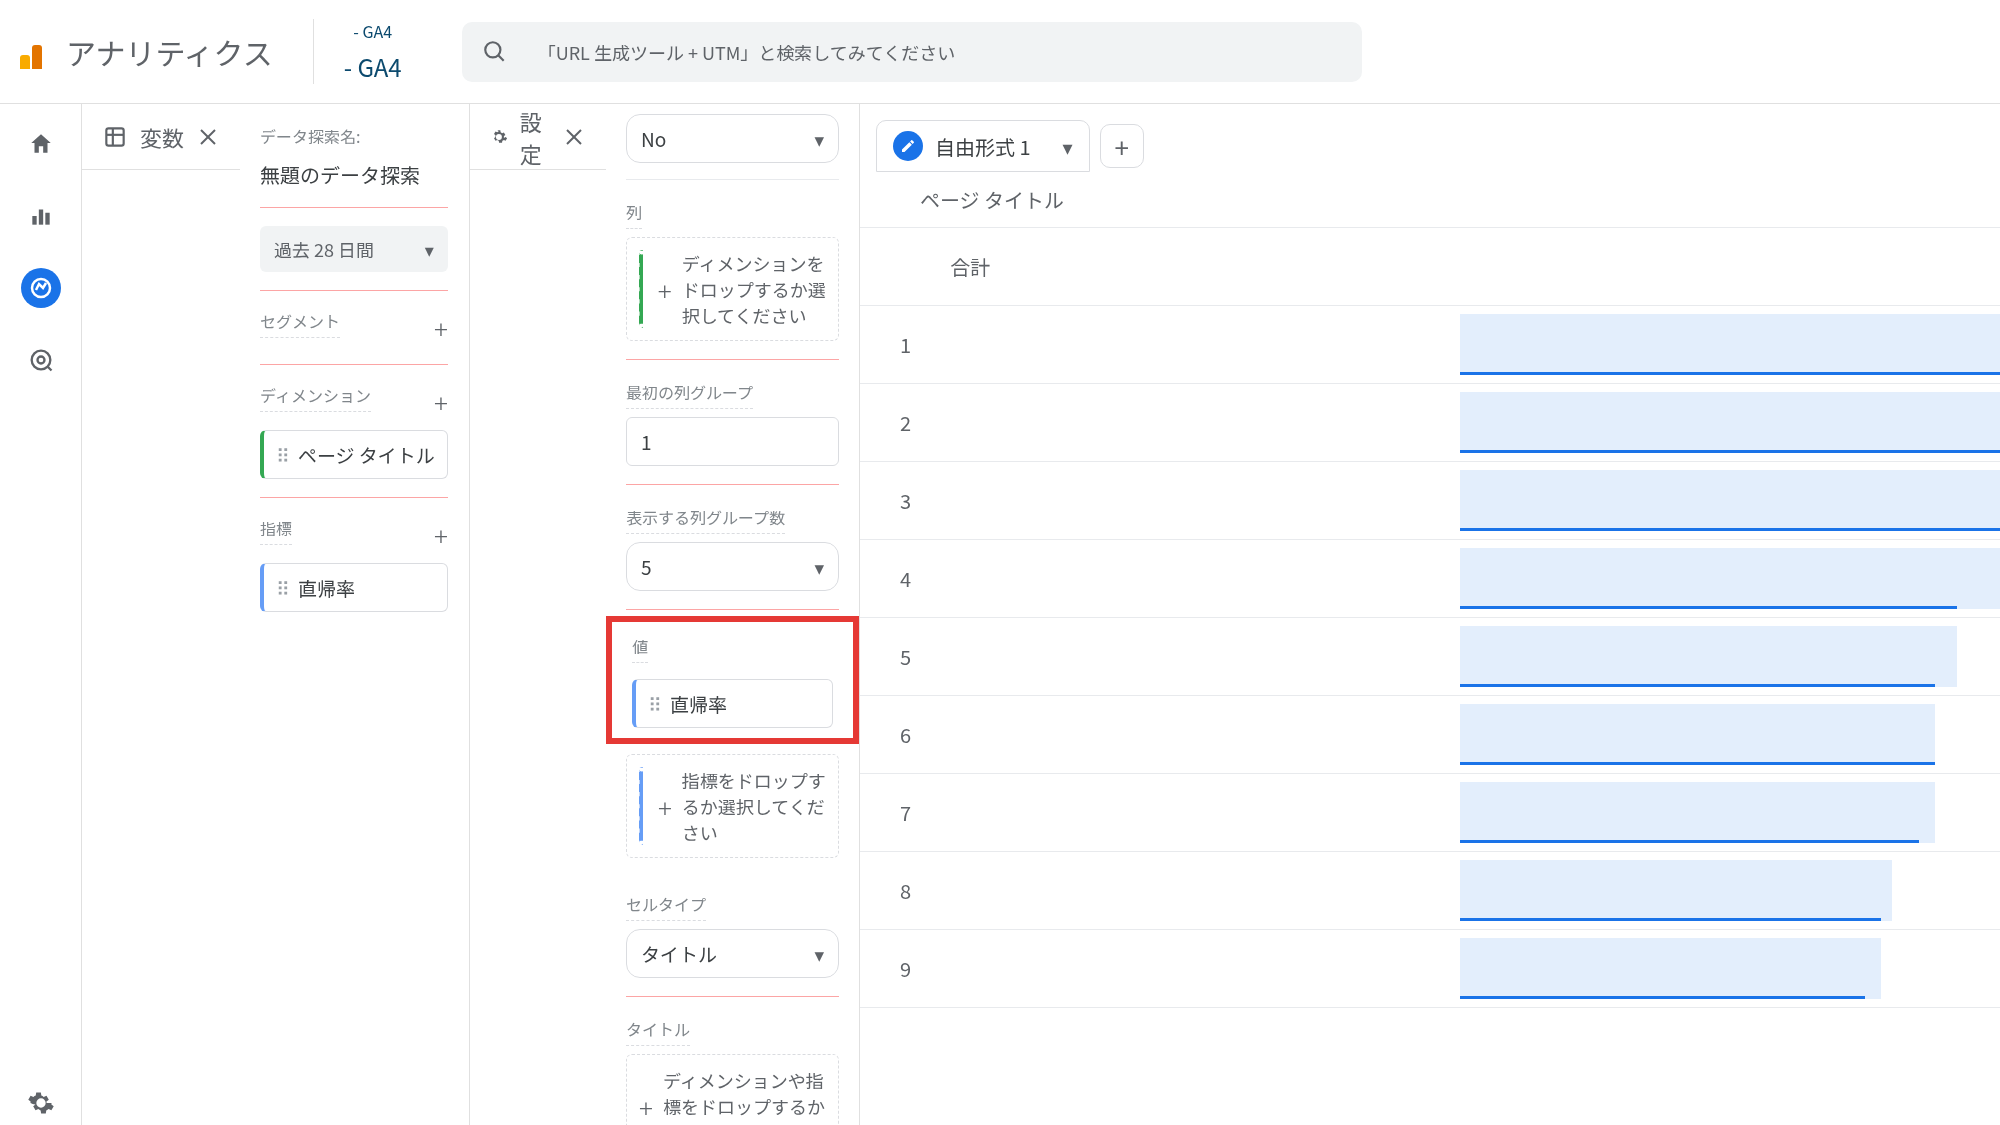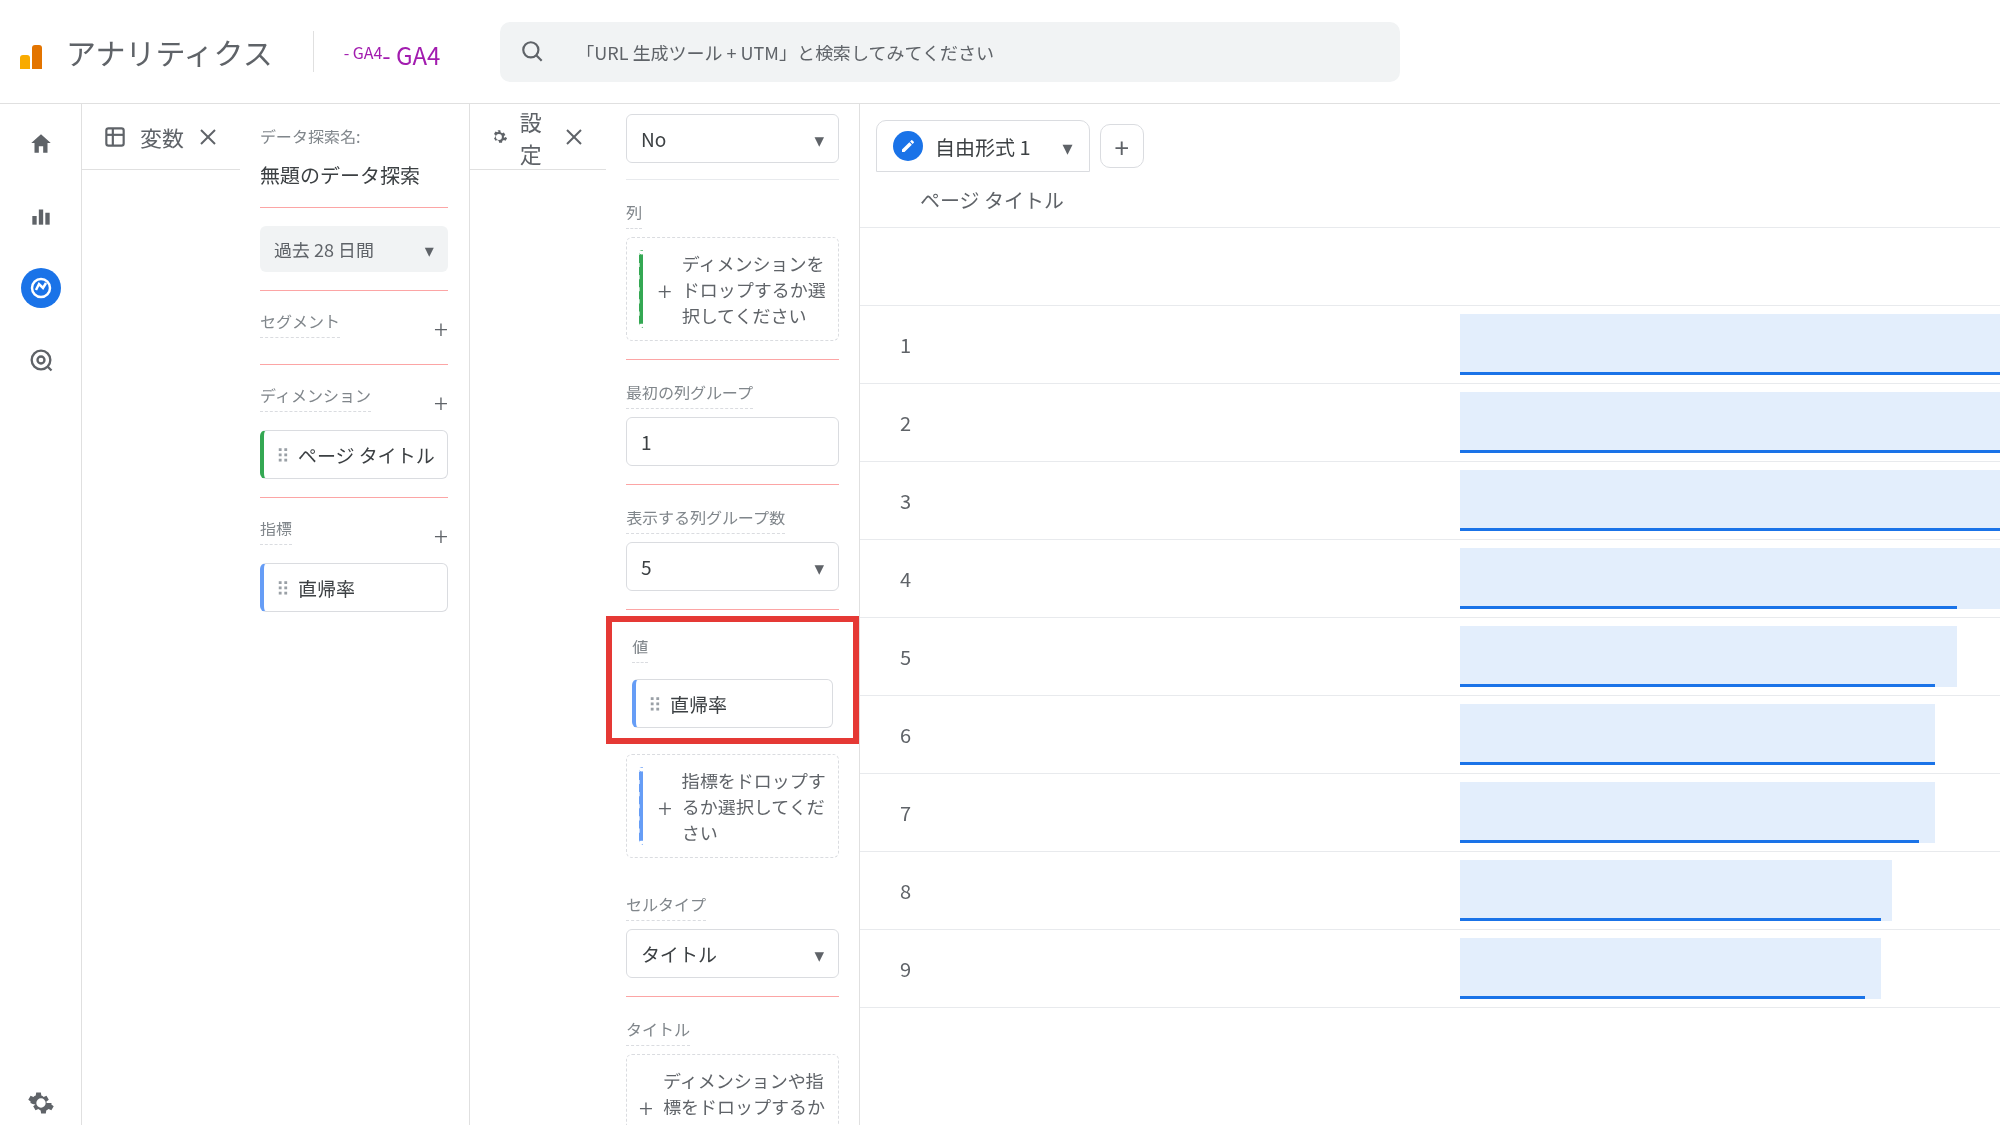--- a/index.html
+++ b/index.html
@@ -3,21 +3,21 @@
 <meta charset="utf-8">
 <style>
 *{box-sizing:border-box;margin:0;padding:0;font-family:"Noto Sans JP","Roboto",Arial,sans-serif}
 body{background:#fff;color:#3c4043;width:2000px;height:1125px;overflow:hidden;font-size:18px}
 .header{display:flex;align-items:center;height:104px;padding:0 20px;border-bottom:1px solid #e0e0e0}
 .logo{display:flex;align-items:center;gap:12px}
 .logo-icon{width:34px;height:34px;position:relative}
 .logo-icon .bar1{position:absolute;bottom:0;left:0;width:10px;height:14px;background:#f9ab00;border-radius:3px 3px 0 0}
 .logo-icon .bar2{position:absolute;bottom:0;left:12px;width:10px;height:24px;background:#e37400;border-radius:3px 3px 0 0}
 .logo-text{font-size:30px;color:#5f6368;font-weight:400}
-.prop{margin-left:40px;color:#a21caf;font-size:18px;display:flex;flex-direction:row;align-items:center;border-left:1px solid #e0e0e0;padding-left:30px;padding-right:30px}
+.prop{margin-left:40px;color:#0c4a6e;font-size:18px;display:flex;flex-direction:column;align-items:center;border-left:1px solid #e0e0e0;padding-left:30px;padding-right:30px}
 .prop .small{font-size:16px}
 .prop .big{font-size:24px;margin-top:6px}
 .searchbar{flex:1;max-width:900px;height:60px;background:#f1f3f4;border-radius:10px;display:flex;align-items:center;padding:0 20px;margin-left:30px;color:#5f6368}
 .searchbar svg{margin-right:30px;flex-shrink:0}
 .container{display:flex;height:calc(100% - 86px)}
 .leftnav{width:82px;border-right:1px solid #e0e0e0;display:flex;flex-direction:column;align-items:center;padding-top:20px;gap:32px}
 .leftnav .navitem{width:40px;height:40px;border-radius:50%;display:flex;align-items:center;justify-content:center;color:#5f6368}
 .leftnav .navitem.active{background:#1a73e8;color:#fff}
 .leftnav .spacer{flex:1}
 .panel{border-right:1px solid #e0e0e0;background:#fff;display:flex;flex-direction:row}
@@ -33,21 +33,21 @@
 .exp-name{font-size:20px;color:#3c4043}
 .dateselect{background:#f1f3f4;border-radius:6px;padding:10px 14px;font-size:18px;color:#5f6368;display:flex;align-items:center;justify-content:space-between;width:100%;cursor:pointer}
 .chip{display:flex;align-items:center;background:#fff;border:1px solid #dadce0;border-radius:6px;padding:10px 12px;font-size:19px;color:#3c4043;gap:10px}
 .chip .handle{color:#9aa0a6;letter-spacing:-2px}
 .chip.dim{border-left:4px solid #34a853}
 .chip.metric{border-left:4px solid #669df6}
 .dropzone{border:1px dashed #dadce0;border-radius:6px;padding:12px;display:flex;align-items:center;gap:10px;color:#5f6368;font-size:18px}
 .dropzone .stripe{width:6px;align-self:stretch;border-radius:3px;margin-right:4px}
 .dropzone.green .stripe{border-left:4px dashed #34a853}
 .dropzone.blue .stripe{border-left:4px dashed #669df6}
-.select-box{border:1px solid #dadce0;border-radius:6px;padding:10px 14px;font-size:19px;color:#3c4043;display:flex;align-items:center;justify-content:space-between;cursor:pointer}
+.select-box{border:1px solid #dadce0;border-radius:14px;padding:10px 14px;font-size:19px;color:#3c4043;display:flex;align-items:center;justify-content:space-between;cursor:pointer}
 .select-box .caret{color:#5f6368}
 .input-box{border:1px solid #dadce0;border-radius:6px;padding:10px 14px;font-size:19px;color:#3c4043}
 .highlight{border:6px solid #e53935;padding:10px 14px;margin:6px -20px}
 .highlight .section-label{margin-left:6px}
 .highlight .chip{margin:8px 6px 0 6px}
 .canvas{flex:1;background:#f5f5f5;display:flex;flex-direction:column;overflow:hidden}
 .tabs{display:flex;align-items:center;padding:16px 16px 0 16px;gap:10px;background:#fff}
 .tab{display:flex;align-items:center;background:#fff;border:1px solid #dadce0;border-top-left-radius:10px;border-top-right-radius:10px;padding:10px 16px;gap:12px;font-size:20px;color:#3c4043}
 .tab .dot{width:30px;height:30px;border-radius:50%;background:#1a73e8;display:flex;align-items:center;justify-content:center;color:#fff}
 .tab .caret{color:#5f6368;margin-left:20px}
@@ -262,20 +262,21 @@
         <span class="caret">▾</span>
       </div>
       <div class="addtab">+</div>
     </div>
     <div class="report">
       <div class="report-row header">
         <div class="colA">ページ タイトル</div>
         <div class="colB"></div>
       </div>
       <div class="report-row total">
+        <div class="colA">合計</div>
         <div class="colB"></div>
       </div>
       <div id="rows-container">
           <div class="report-row">
             <div class="colA">1</div>
             <div class="colB">
               <div class="bar-bg" style="width:100%"></div>
               <div class="bar-line" style="width:100%"></div>
             </div>
           </div>

